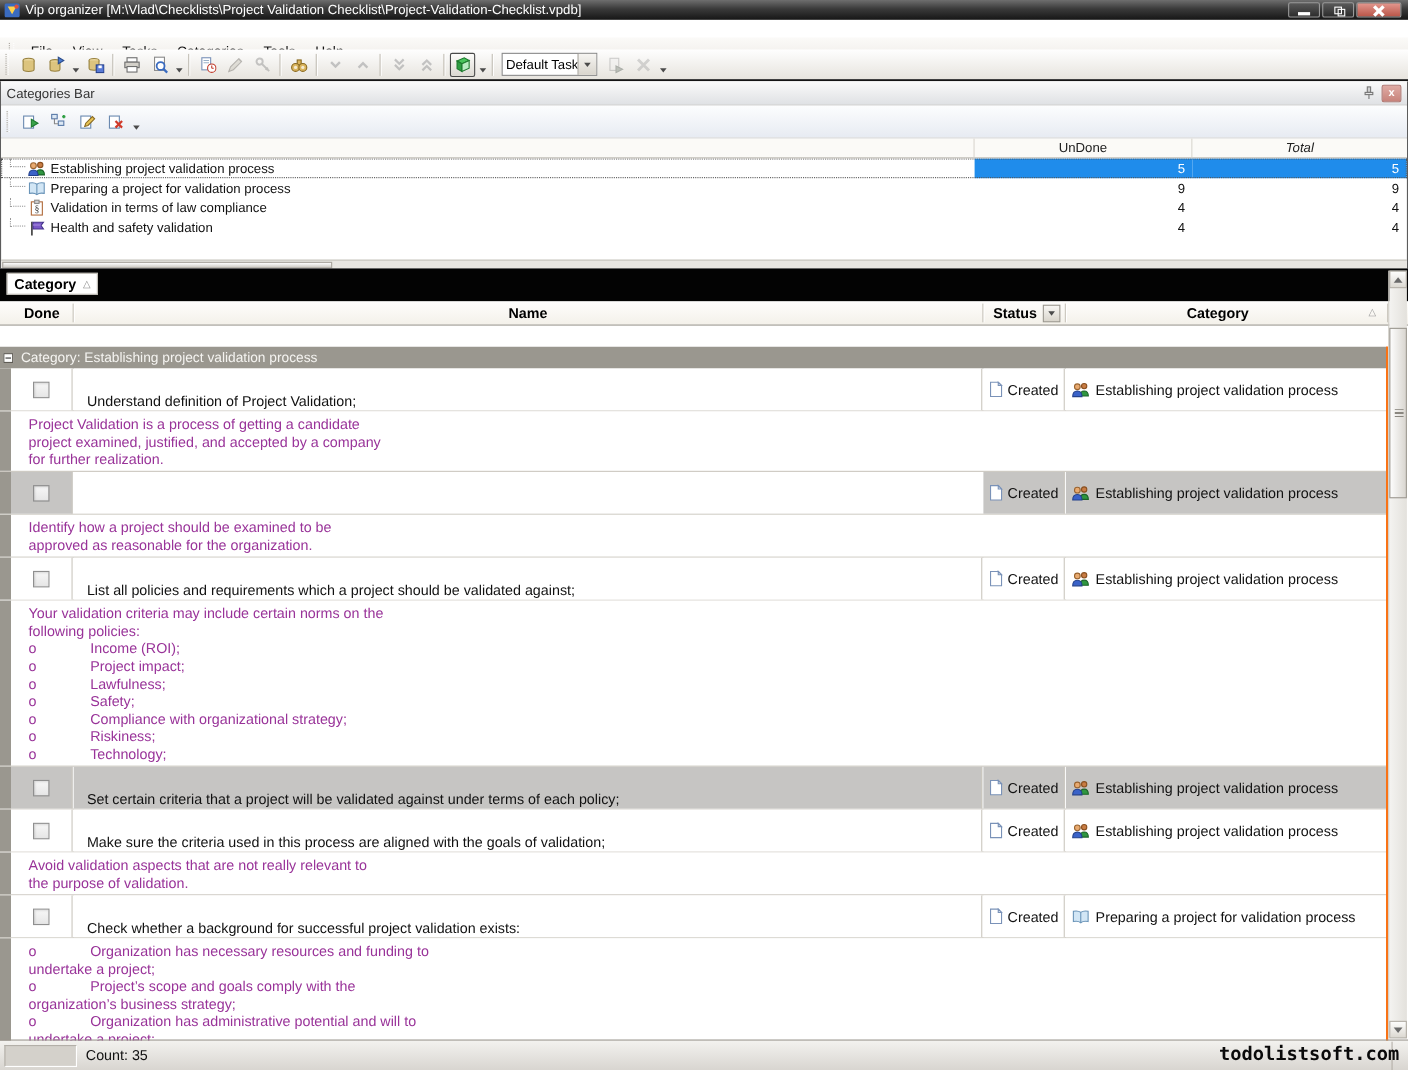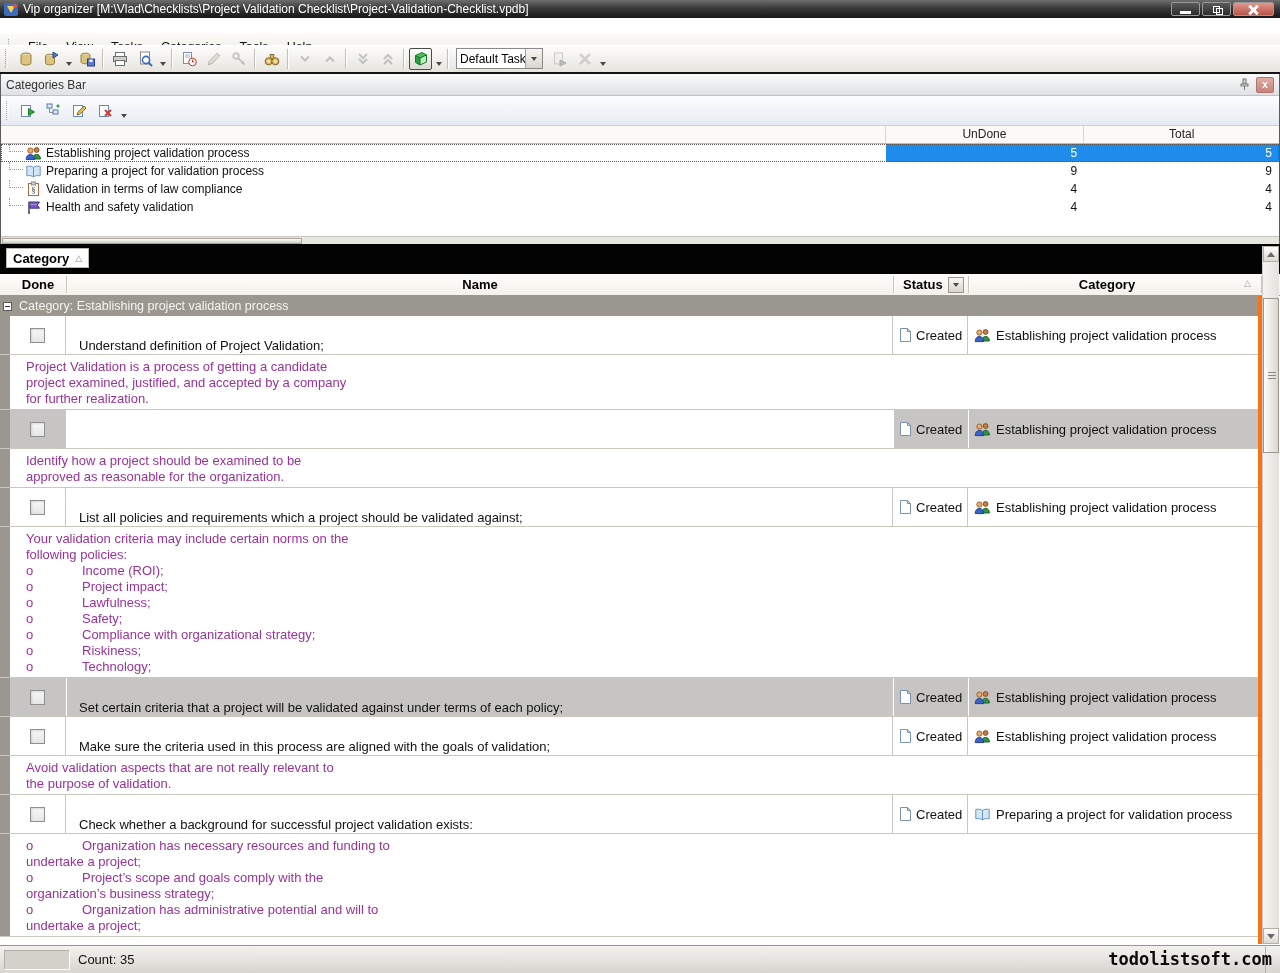--- a/index.html
+++ b/index.html
@@ -64,21 +64,21 @@
   .cp-btn.closebtn { border:1px solid #b0736d; border-radius:2px; background:linear-gradient(#e0ab a4,#c7837b); }
   .cp-btn.closebtn { background:linear-gradient(#e0aba4,#c7837b); }
   .cp-btn.closebtn span { color:#fff; font-size:10px; font-weight:bold; line-height:1; }
   .cp-toolbar { height:30px; background:linear-gradient(#fcfdfe,#e7ebf2);
     border-bottom:1px solid #cfcfcf; display:flex; align-items:center; padding-left:4px; }
   .cp-toolbar .tbbtn { width:24px; height:23px; }
   .cl-head { display:flex; height:18px; background:#fbfaf7; border-bottom:1px solid #bdbab2;
     font-size:12px; color:#222; }
   .cl-head .c-name { width:886px; border-right:1px solid #d9d6cf; }
   .cl-head .c-num { width:199px; text-align:center; border-right:1px solid #d9d6cf; line-height:17px; }
-  .cl-head .c-num:last-child { width:195px; border-right:none; }
+  .cl-head .c-num:last-child { width:195px; border-right:none;font-style:italic; }
   .cl-rows { height:92px; overflow:hidden; }
   .cl-row { display:flex; height:18px; font-size:12px; color:#111; position:relative; cursor:default; }
   .cl-row.sel { outline:1px dotted #555; outline-offset:-1px; }
   .cl-name { width:886px; display:flex; align-items:center; white-space:nowrap; overflow:hidden; }
   .cl-tree { width:14px; height:8px; margin-left:8px; border-left:1px dotted #9a9a9a; border-bottom:1px dotted #9a9a9a; align-self:flex-start; }
   .cl-row .icon { width:17px; margin:0 4px 0 2px; }
   .cl-num { width:199px; text-align:right; padding-right:7px; line-height:18px; }
   .cl-num.last { width:195px; }
   .cl-row.sel .cl-num { background:#1f8ceb; color:#fff; }
   .cp-hscroll { height:8px; background:#e8e6e1; border-top:1px solid #c6c3bc; position:relative; }
@@ -94,21 +94,21 @@
   .gb-chip .tri { font-weight:normal; font-size:9px; color:#8a8a8a; margin-left:6px; }
   .colheader { height:22px; background:linear-gradient(#fefdfc,#f4f1ea);
     border-bottom:1px solid #9b978f; position:relative; font-size:13px; font-weight:bold; color:#000; }
   .ch-cell { position:absolute; top:0; height:21px; line-height:21px; }
   .ch-div { position:absolute; top:2px; width:0; height:17px; border-left:1px solid #c9c5bc; border-right:1px solid #fff; }
   .ch-filter { position:absolute; left:948px; top:3px; width:16px; height:16px;
     border:1px solid #9a968e; background:linear-gradient(#f8f7f4,#d9d5cc);
     display:flex; align-items:center; justify-content:center; }
   .ch-sort { position:absolute; left:1244px; top:4px; font-size:9px; color:#9a9a9a; font-weight:normal; }
 
-  .g-rows { height:648px; overflow:hidden; position:relative; border-right:4px solid #f97316; width:1262px; }
+  .g-rows { height:648px; overflow:hidden; position:relative; border-right:2px solid #f97316; width:1262px;margin-top:19px; }
   .g-row { position:relative; width:1262px; border-bottom:1px solid #cbc7bf; }
   .g-indent { position:absolute; left:0; top:0; bottom:0; width:10px; background:#9a978f; }
   .g-row.group { height:20px; background:#9a978f; color:#f5f4f1; font-size:12.5px;
     display:flex; align-items:center; border-bottom:none; }
   .gr-box { width:9px; height:9px; background:#fff; border:1px solid #5f5c55; margin:0 7px 0 3px;
     position:relative; }
   .gr-box:before { content:""; position:absolute; left:1px; top:3px; width:5px; height:1px; background:#333; }
   .g-row.task { height:39px; }
   .g-row.task.alt .g-done, .g-row.task.alt .g-name, .g-row.task.alt .g-status, .g-row.task.alt .g-cat { background:#c6c5c3; }
   .g-done { position:absolute; left:10px; top:0; bottom:0; width:56px; border-right:1px solid #cbc7bf;

